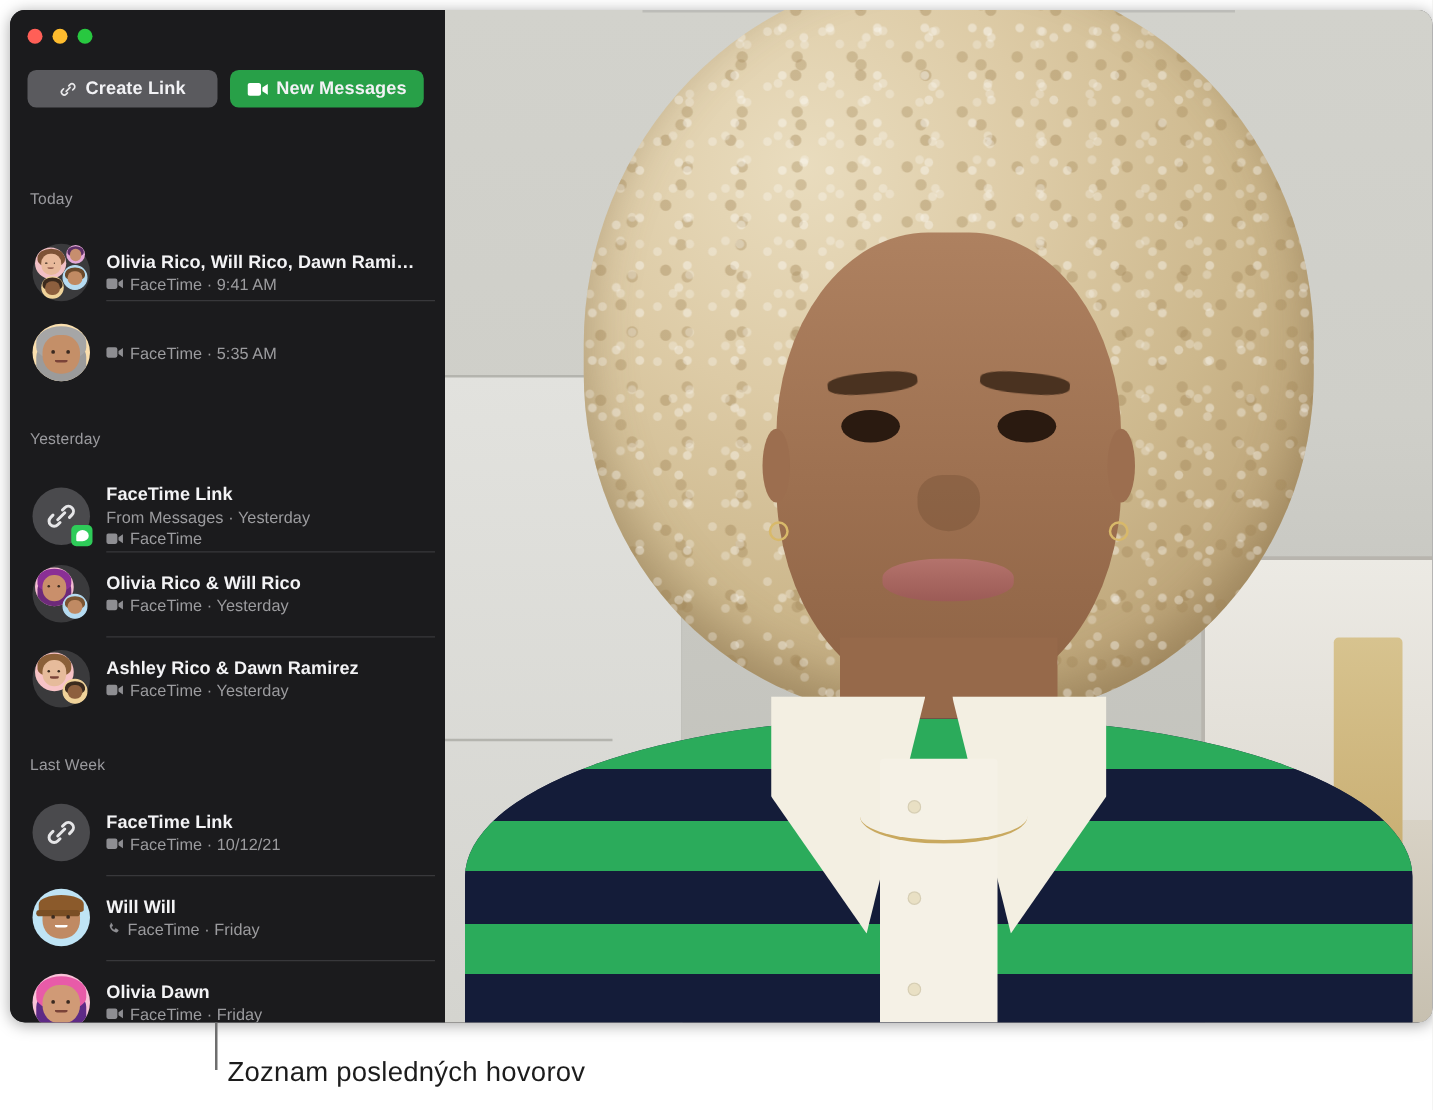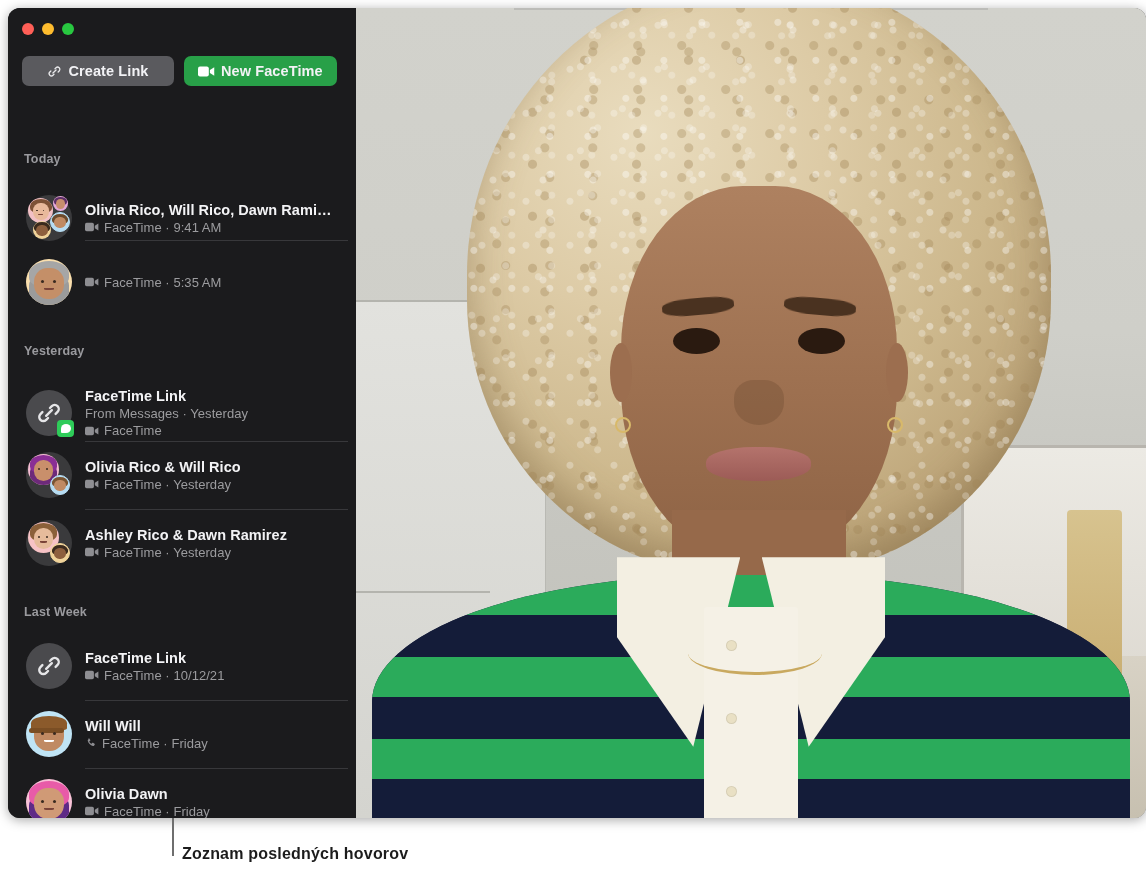--- a/index.html
+++ b/index.html
@@ -102,21 +102,21 @@
   .list {
     position: absolute;
     left: 0;
     top: 120px;
     width: 348px;
     bottom: 0;
   }
 
   .section-head {
     font-size: 12.5px;
-    font-weight: 700;
+    font-weight: 400;
     color: #9a9a9e;
     padding-left: 16px;
     letter-spacing: 0.15px;
   }
   .sec-today  { position: absolute; top: 24px; }
   .sec-yesterday { position: absolute; top: 216px; }
   .sec-lastweek  { position: absolute; top: 477px; }
 
   .row {
     position: absolute;
@@ -514,25 +514,24 @@
     left: 172px;
     top: 818px;
     width: 2px;
     height: 38px;
     background: #6e6e6e;
   }
   .caption {
     position: absolute;
     left: 182px;
     top: 845px;
-    font-size: 16px;
+    font-size: 22px;
     color: #1c1c1c;
     letter-spacing: 0.2px;
     white-space: nowrap;
-    font-weight: bold;
   }
 </style>
 </head>
 <body>
 
 <div id="stage">
 
   <div id="window">
 
     <div id="sidebar">
@@ -554,21 +553,21 @@
           </span>
           <span>Create Link</span>
         </div>
         <div class="btn btn-new">
           <span class="ico">
             <svg width="17" height="13" viewBox="0 0 22 14" fill="#ffffff">
               <rect x="0" y="0.5" width="14" height="13" rx="2.6"></rect>
               <path d="M15.4 5.1 21 1.4v11.2l-5.6-3.7z"></path>
             </svg>
           </span>
-          <span>New FaceTime</span>
+          <span>New Messages</span>
         </div>
       </div>
 
       <div class="list">
 
         <div class="section-head sec-today">Today</div>
 
         <div class="row" style="top:56px">
           <div class="avatar-wrap">
             <div class="grp-bg"></div>

